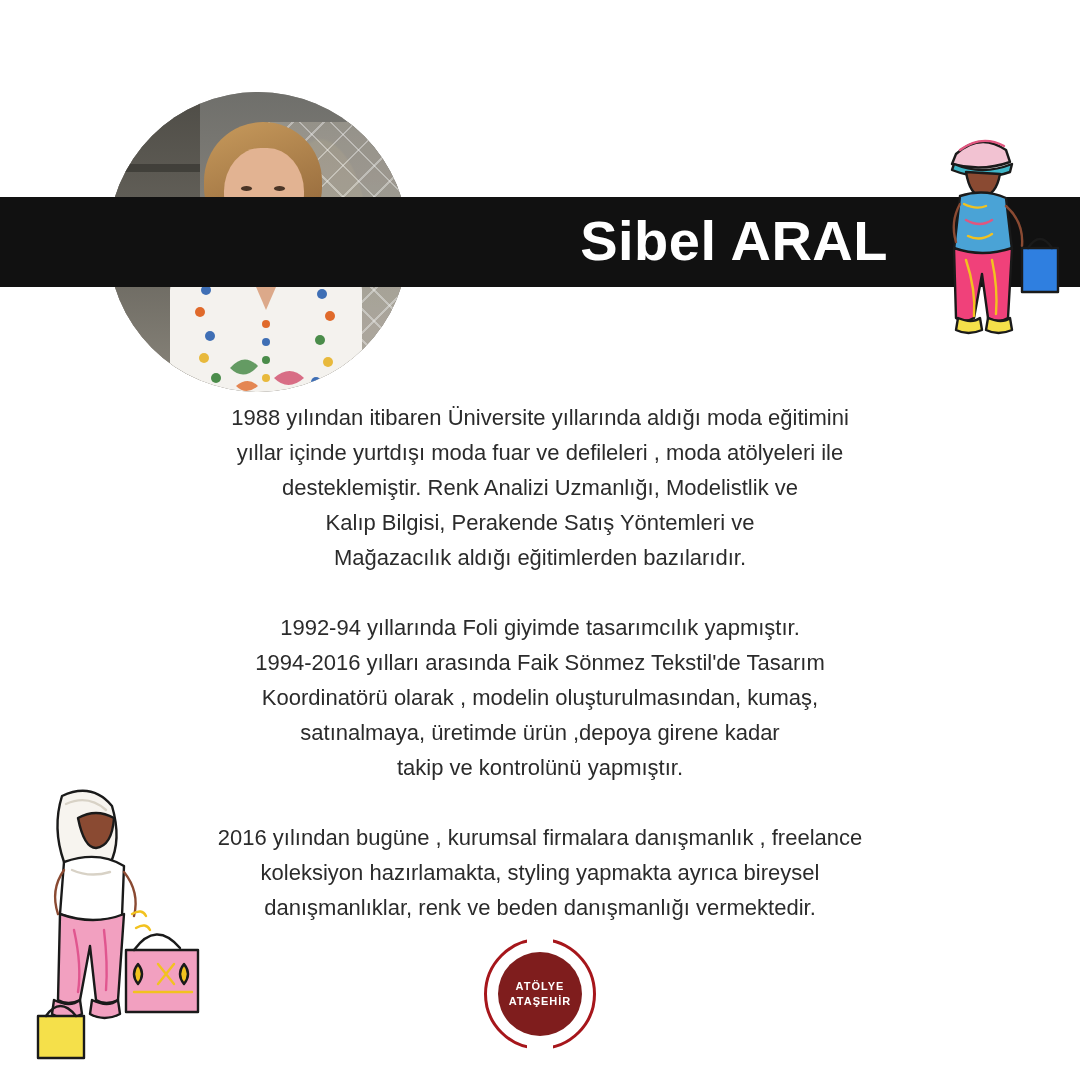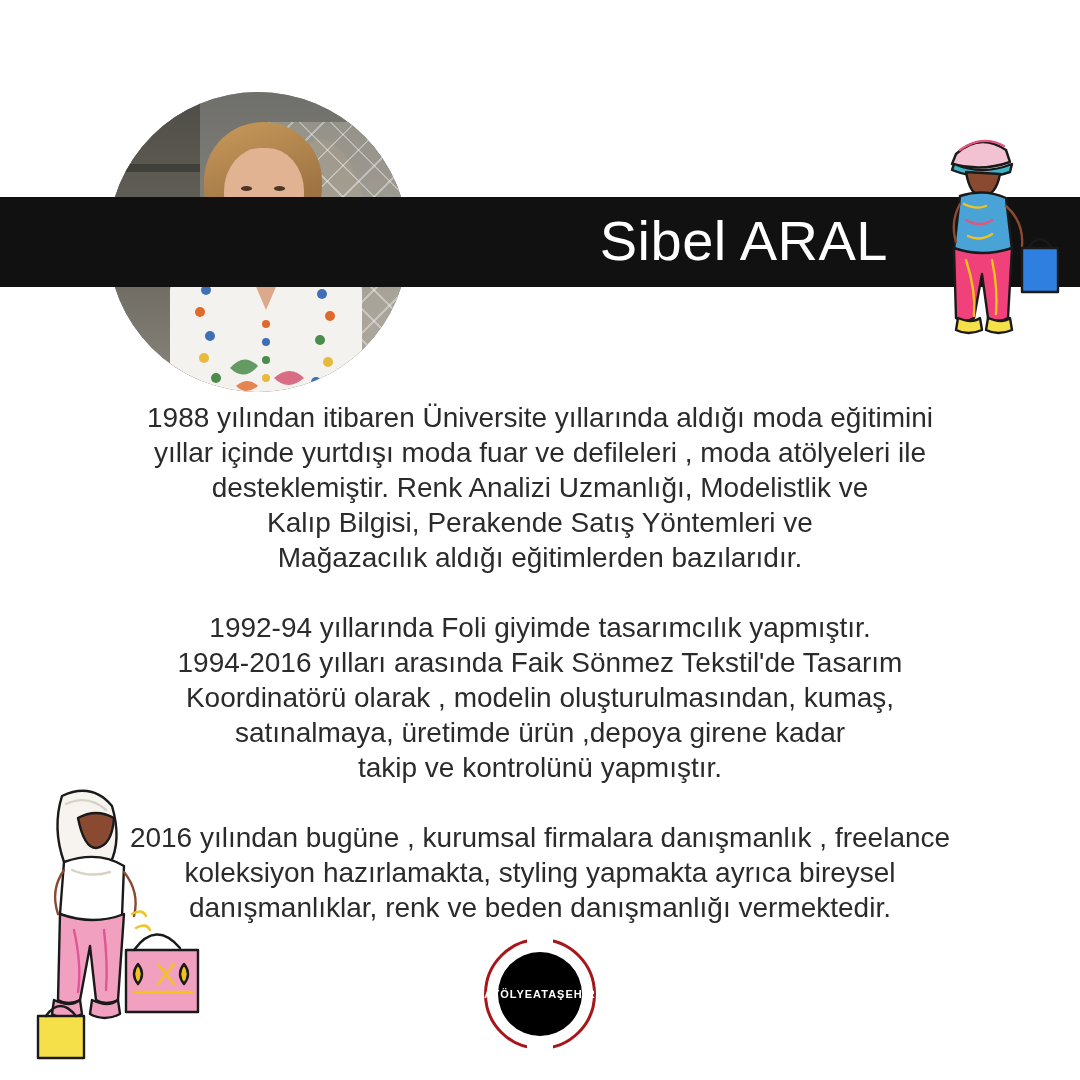--- a/index.html
+++ b/index.html
@@ -30,21 +30,21 @@
     background: #111111;
   }
   .banner-title {
     position: absolute;
     right: 192px;
     top: 208px;
     width: 620px;
     text-align: right;
     color: #ffffff;
     font-size: 56px;
-    font-weight: normal;
+    font-weight: bold;
     letter-spacing: 0.5px;
     line-height: 66px;
     white-space: nowrap;
   }
 
   
   .portrait {
     position: absolute;
     left: 108px;
     top: 92px;
@@ -175,21 +175,21 @@
   }
 
   
   .body-copy {
     position: absolute;
     left: 90px;
     top: 400px;
     width: 900px;
     text-align: center;
     color: #2b2b2b;
-    font-size: 28px;
+    font-size: 22px;
     line-height: 35px;
   }
   .para { margin: 0 0 35px 0; }
   .para:last-child { margin-bottom: 4px; }
 
   
   .logo {
     position: absolute;
     left: 484px;
     top: 938px;
@@ -212,23 +212,23 @@
     background: #ffffff;
   }
   .logo .ring-gap.bottom { top: auto; bottom: -4px; }
   .logo .disc {
     position: absolute;
     left: 14px;
     top: 14px;
     width: 84px;
     height: 84px;
     border-radius: 50%;
-    background: #000000;
+    background: #7f1d1d;
     display: flex;
-    flex-direction: row;
+    flex-direction: column;
     align-items: center;
     justify-content: center;
     color: #ffffff;
     font-size: 11px;
     font-weight: bold;
     letter-spacing: 1px;
     line-height: 15px;
   }
 
   

